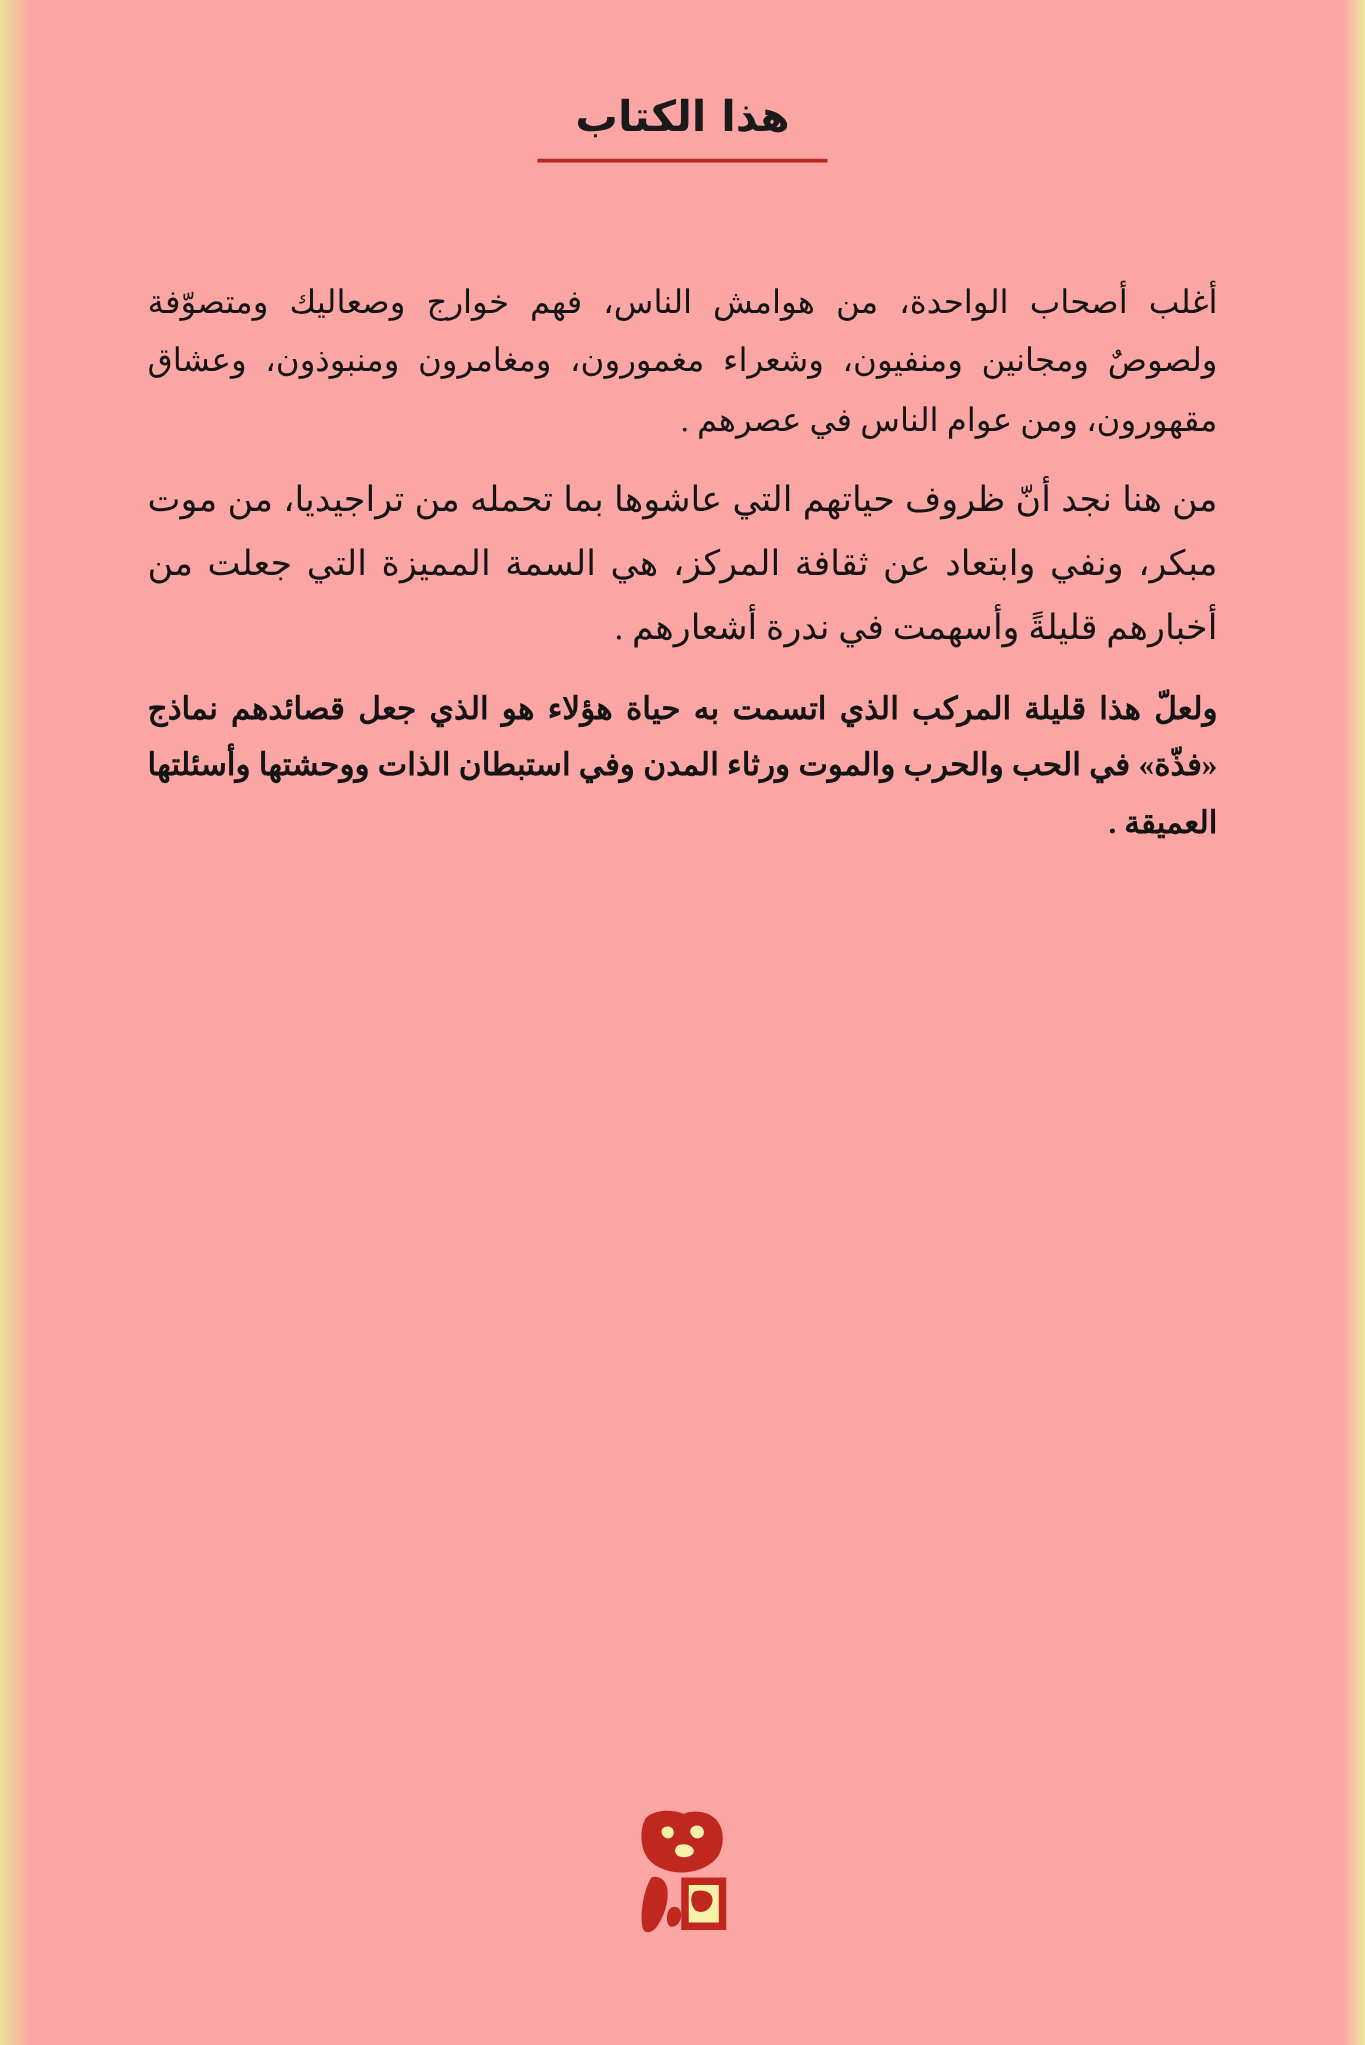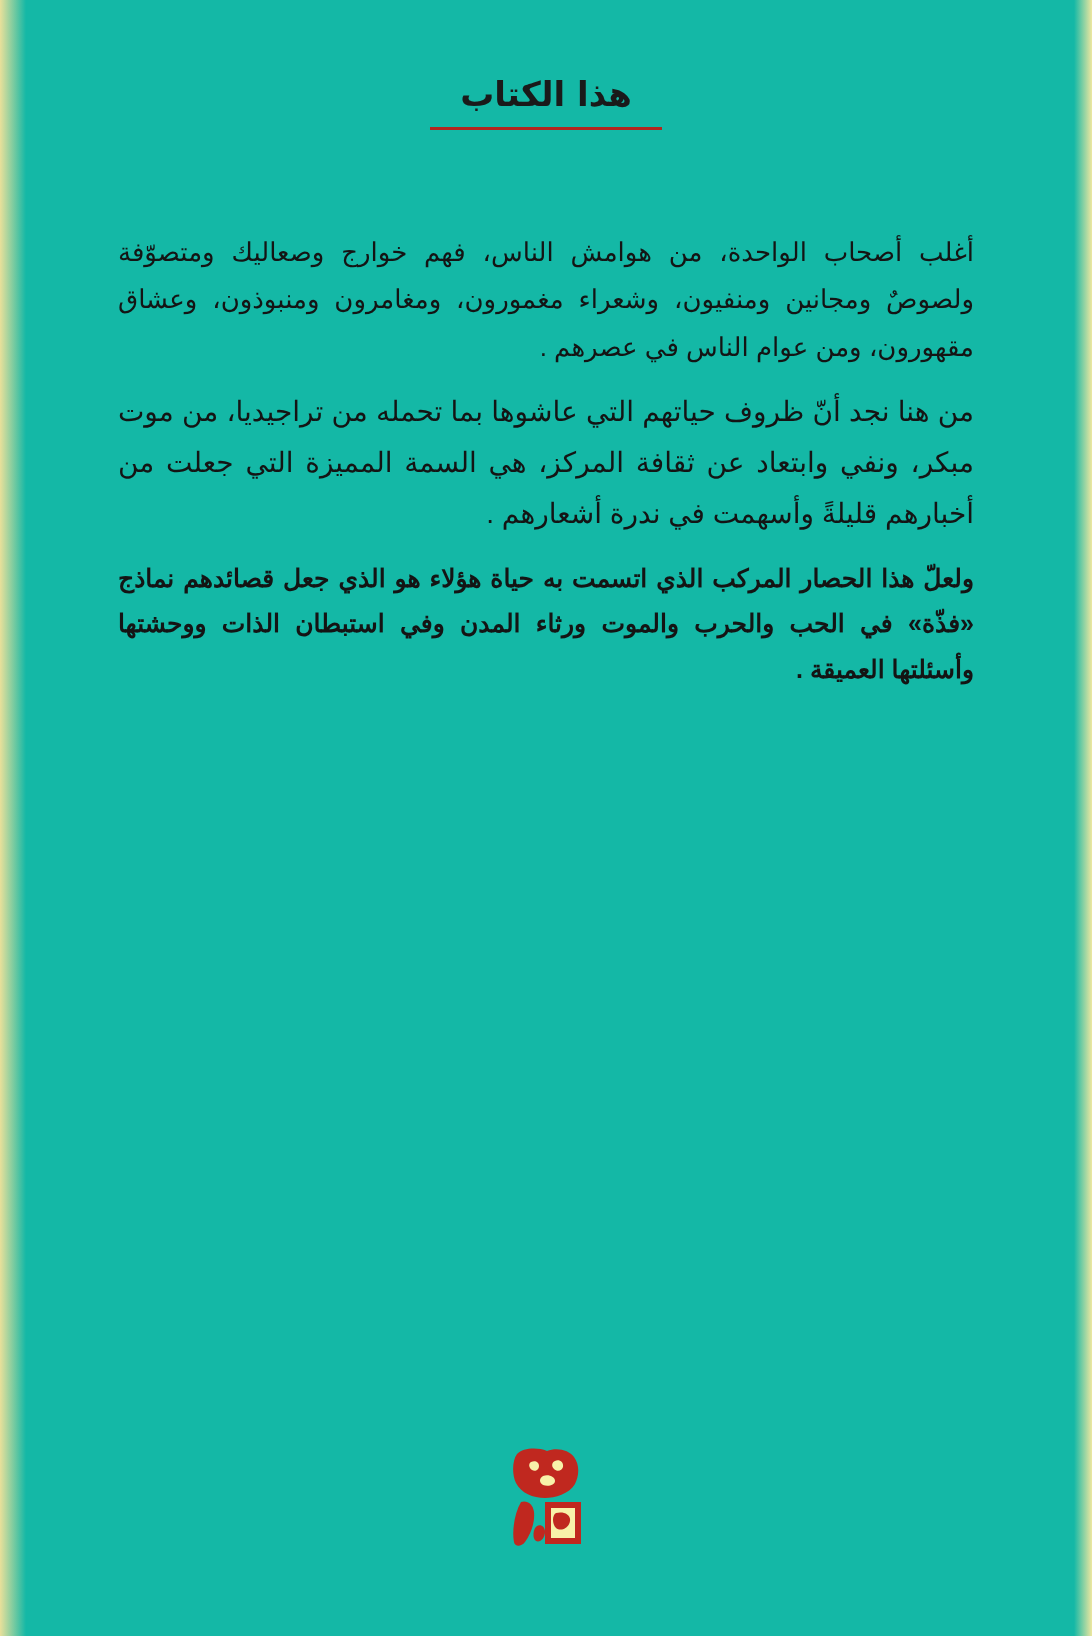--- a/index.html
+++ b/index.html
@@ -10,21 +10,21 @@
     width: 1092px;
     height: 1636px;
     background: #f7f1a8;
     font-family: "DejaVu Sans", sans-serif;
     overflow: hidden;
   }
   .page {
     position: relative;
     width: 1092px;
     height: 1636px;
-    background: #14b8a6;
+    background: #fca5a5;
     box-sizing: border-box;
   }
   
   .edge-left {
     position: absolute;
     top: 0; left: 0;
     width: 26px; height: 100%;
     background: linear-gradient(to right, #e9e09a 0%, rgba(248,242,169,0) 100%);
     pointer-events: none;
   }
@@ -63,24 +63,24 @@
     position: absolute;
     top: 218px;
     right: 118px;
     left: 118px;
     direction: rtl;
     text-align: justify;
     text-align-last: right;
     color: #141414;
   }
   .para {
-    font-family: Liberation Sans, sans-serif;
+    font-family: Liberation Serif, serif;
     font-size: 25.5px;
     line-height: 1.82;
-    margin: 11px 0 16px 0;
+    margin: 0 0 16px 0;
     letter-spacing: 0.1px;
   }
   .para.p1 { font-size: 26px; }
   .para.p2 { font-size: 25px; margin-top: 6px; }
   .para.p3 { font-size: 28px; }
   .para.p4 { font-weight: bold; font-size: 25px; }
 
   .colophon {
     position: absolute;
     bottom: 86px;
@@ -106,21 +106,21 @@
   <div class="edge-right"></div>
 
   <div class="title-block">
     <div class="title">هذا الكتاب</div>
     <div class="title-rule"></div>
   </div>
 
   <div class="body-text">
     <p class="para p1">أغلب أصحاب الواحدة، من هوامش الناس، فهم خوارج وصعاليك ومتصوّفة ولصوصٌ ومجانين ومنفيون، وشعراء مغمورون، ومغامرون ومنبوذون، وعشاق مقهورون، ومن عوام الناس في عصرهم .</p>
     <p class="para p3">من هنا نجد أنّ ظروف حياتهم التي عاشوها بما تحمله من تراجيديا، من موت مبكر، ونفي وابتعاد عن ثقافة المركز، هي السمة المميزة التي جعلت من أخبارهم قليلةً وأسهمت في ندرة أشعارهم .</p>
-    <p class="para p4">ولعلّ هذا الحصار المركب الذي اتسمت به حياة هؤلاء هو الذي جعل قصائدهم نماذج «فذّة» في الحب والحرب والموت ورثاء المدن وفي استبطان الذات ووحشتها وأسئلتها العميقة .</p>
+    <p class="para p4">ولعلّ هذا قليلة المركب الذي اتسمت به حياة هؤلاء هو الذي جعل قصائدهم نماذج «فذّة» في الحب والحرب والموت ورثاء المدن وفي استبطان الذات ووحشتها وأسئلتها العميقة .</p>
   </div>
 
   <div class="colophon">
     <div class="logo-mark">
       <svg width="86" height="102" viewBox="0 0 86 102" xmlns="http://www.w3.org/2000/svg" aria-hidden="true">
         <g fill="#c0281f">
 
           <path d="M14 6 C20 0 34 -1 44 3 C54 -1 66 2 71 9 C77 17 76 28 72 36 C66 46 52 50 42 50 C30 50 18 45 13 35 C9 27 9 13 14 6 Z"></path>
 
           <path d="M28 14 C32 12 36 14 36 18 C36 22 32 24 29 22 C26 20 25 16 28 14 Z" fill="#f8f2a9"></path>

